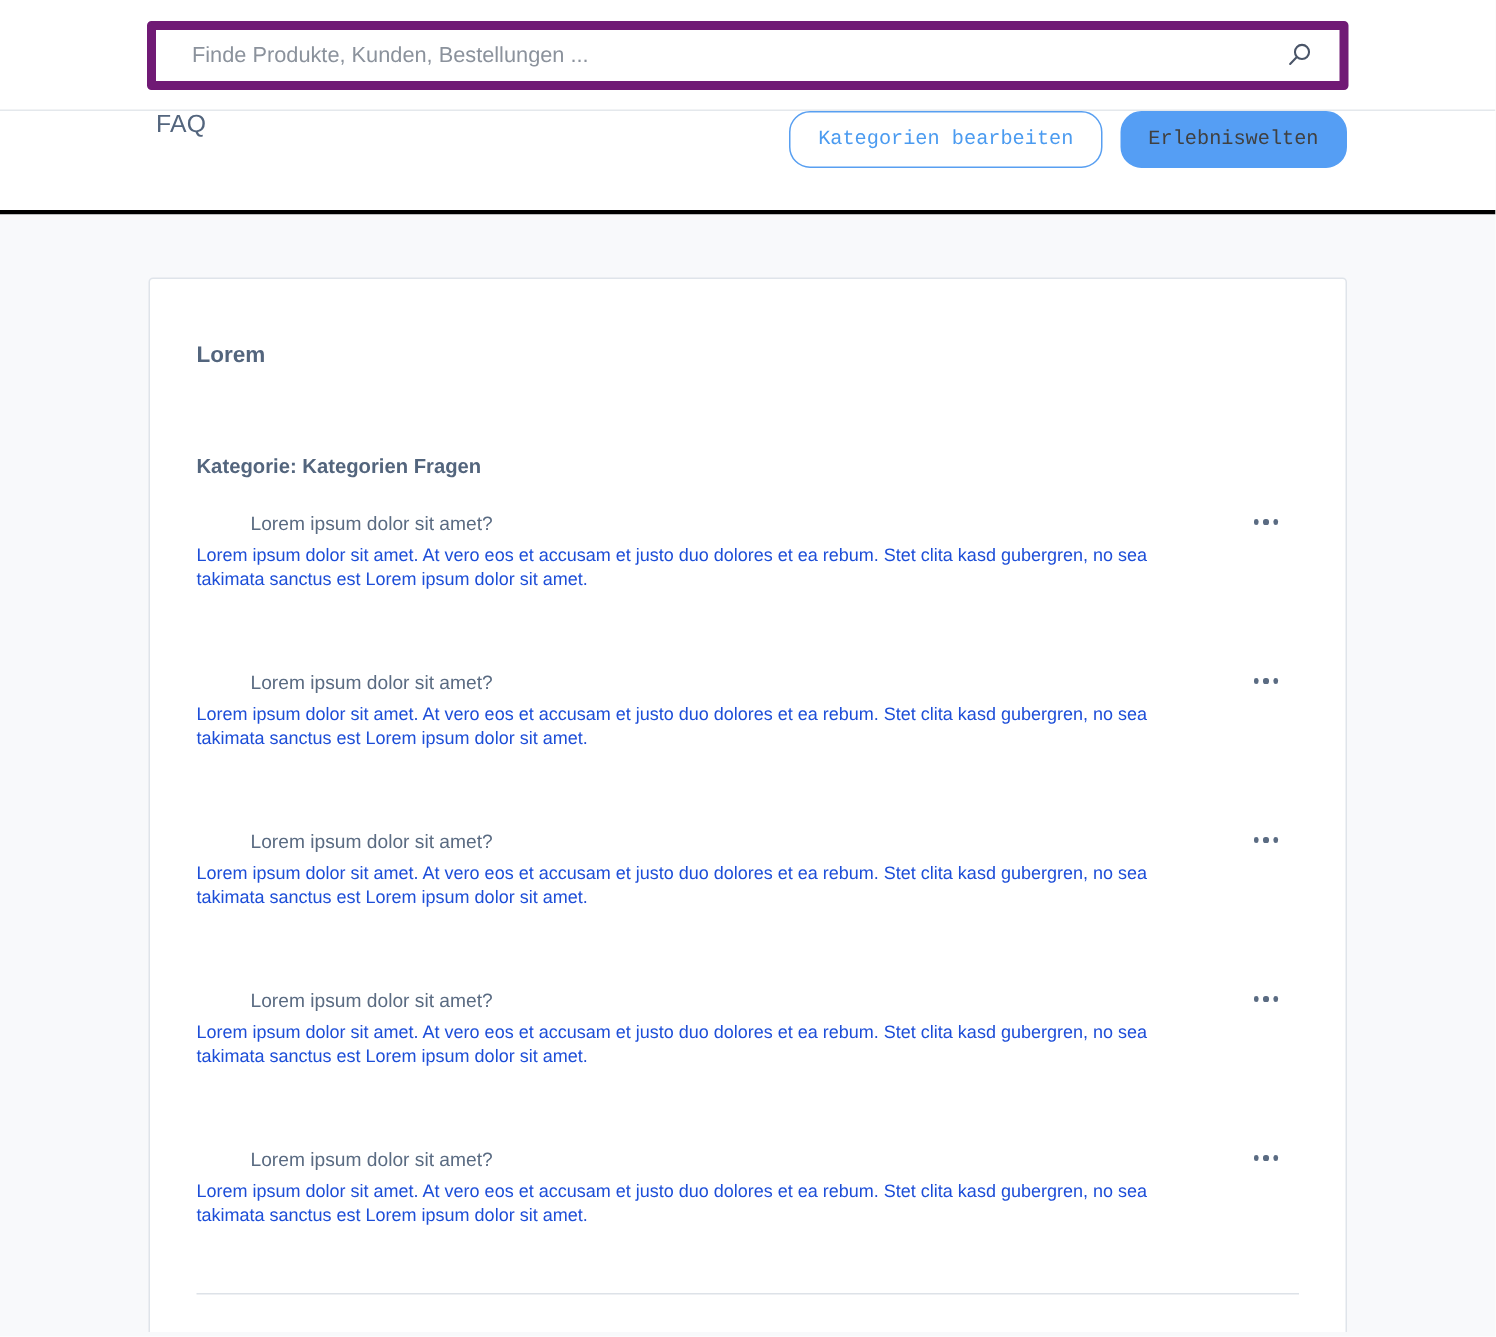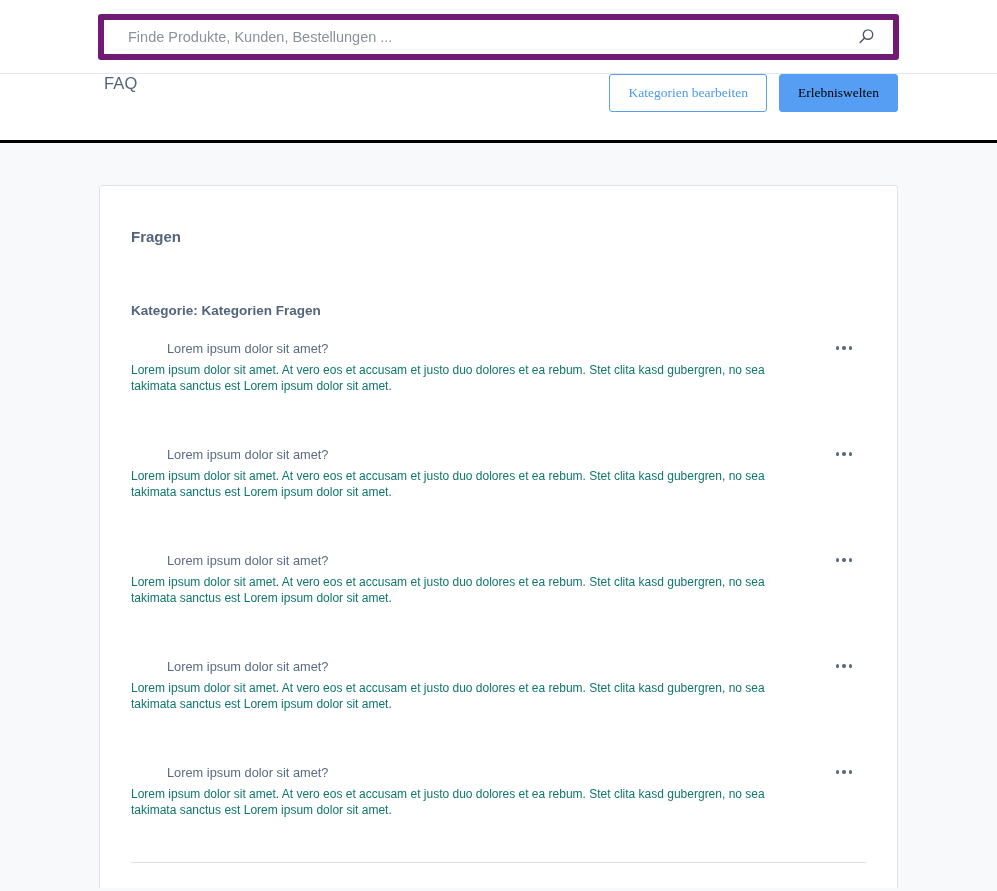--- a/index.html
+++ b/index.html
@@ -78,42 +78,42 @@
   }
 
   .header-actions {
     margin-left: auto;
     display: flex;
     align-items: center;
     gap: 12px;
   }
 
   .btn {
-    font-family: Liberation Serif, serif;
+    font-family: Liberation Mono, monospace;
     font-size: 13.5px;
     height: 38px;
-    border-radius: 3px;
+    border-radius: 14px;
     cursor: pointer;
     display: inline-flex;
     align-items: center;
     justify-content: center;
     padding: 0 18px;
     white-space: nowrap;
   }
 
   .btn-outline {
     background: #ffffff;
     border: 1px solid #589ff1;
     color: #4b9bf0;
   }
 
   .btn-primary {
     background: #559ef4;
     border: 1px solid #559ef4;
-    color: #000000;
+    color: #404040;
   }
 
   
   .content-area {
     background: #f8f9fb;
     height: calc(891px - 74px - 72px);
     padding: 42px 99px 0 99px;
     overflow: hidden;
   }
 
@@ -157,21 +157,21 @@
     font-size: 12.8px;
     color: #5a6b82;
     line-height: 1.35;
     margin-bottom: 6px;
     font-weight: 400;
     margin-left: 36px;
   }
 
   .faq-answer {
     font-size: 12px;
-    color: #0f766e;
+    color: #1d4ed8;
     line-height: 1.27;
     max-width: 676px;
   }
 
   .faq-menu {
     position: absolute;
     top: -3px;
     right: 9px;
     width: 26px;
     height: 22px;
@@ -213,21 +213,21 @@
 <div class="page-header">
   <div class="page-title">FAQ</div>
   <div class="header-actions">
     <button class="btn btn-outline">Kategorien bearbeiten</button>
     <button class="btn btn-primary">Erlebniswelten</button>
   </div>
 </div>
 
 <div class="content-area">
   <div class="card">
-    <div class="card-title">Fragen</div>
+    <div class="card-title">Lorem</div>
     <div id="categories-root">
         <div class="category-block">
           <div class="category-title">Kategorie: Kategorien Fragen</div>
           <div class="faq-list">
             <div class="faq-item">
               <div class="faq-question">Lorem ipsum dolor sit amet?</div>
               <div class="faq-answer">Lorem ipsum dolor sit amet. At vero eos et accusam et justo duo dolores et ea rebum. Stet clita kasd gubergren, no sea takimata sanctus est Lorem ipsum dolor sit amet.</div>
               <div class="faq-menu">
                 <span></span>
                 <span></span>

